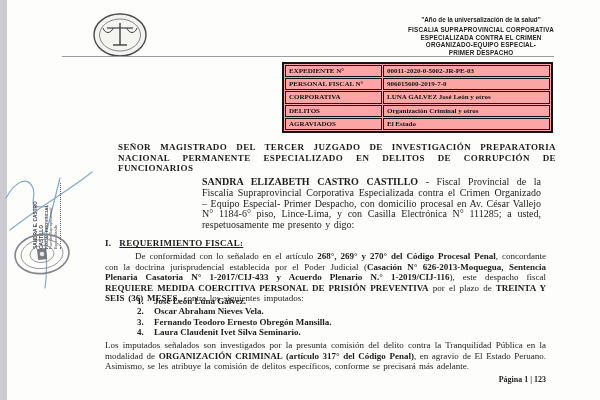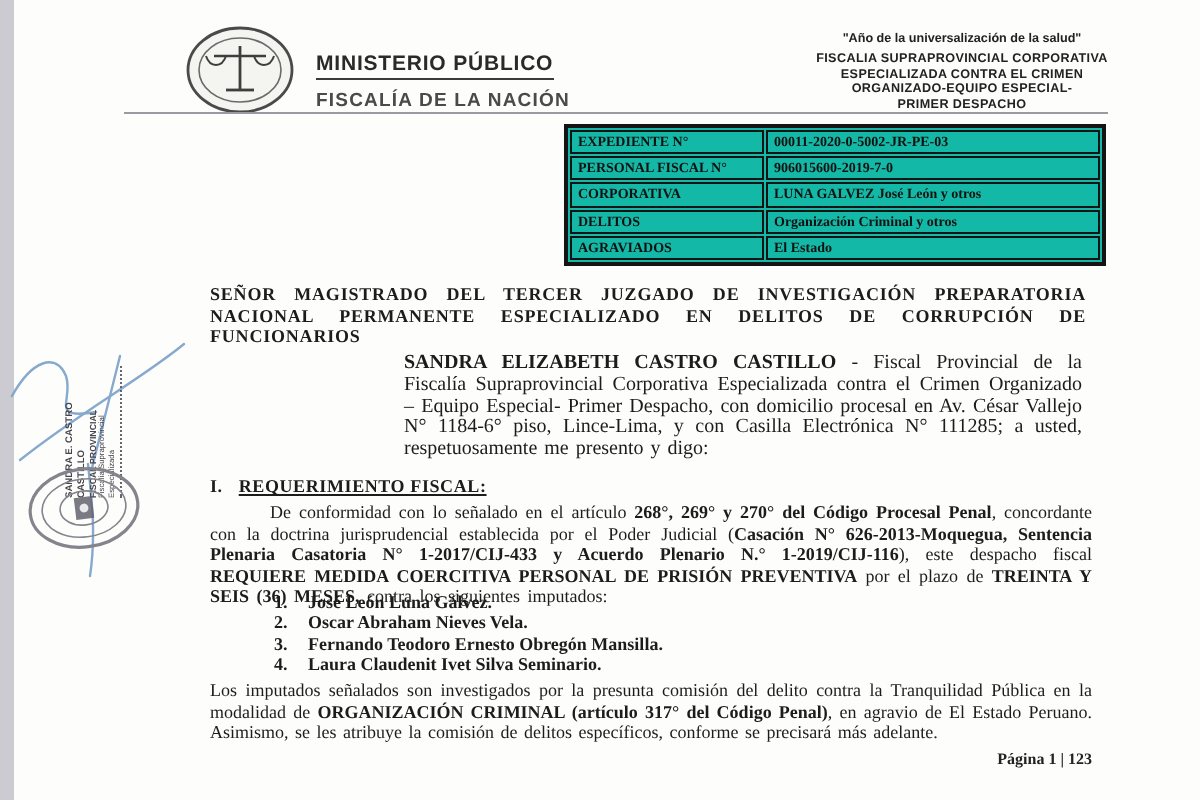--- a/index.html
+++ b/index.html
@@ -12,27 +12,27 @@
   .logo { position:absolute; left:93px; top:13px; width:54px; height:44px; }
   .ministry { position:absolute; left:158px; top:22px; font-family:"Liberation Sans", sans-serif; }
   .ministry .l1 { display:inline-block; font-size:10.5px; font-weight:bold; letter-spacing:.4px; color:#2a2a2a; border-bottom:1.5px solid #3a3a3a; padding-bottom:1px; }
   .ministry .l2 { display:inline-block; font-size:9.5px; font-weight:bold; letter-spacing:.6px; color:#4a4a4a; border-bottom:1px solid #4a4a4a; margin-top:1px; }
   .office-block { position:absolute; left:375px; top:16px; width:212px; text-align:center; font-family:"Liberation Sans", sans-serif; color:#222; }
   .office-block .motto { font-size:6.3px; font-weight:bold; margin-bottom:3px; }
   .office-block .office-line { font-size:6.3px; font-weight:bold; line-height:7.6px; letter-spacing:.2px; }
   .header-rule { position:absolute; left:62px; top:56px; width:492px; height:1px; background:#9a9aa0; }
 
   
-  #case-table { position:absolute; left:282px; top:62px; width:271px; border-collapse:separate; border-spacing:1.5px; border:2px solid #141414; background:#14b8a6; }
+  #case-table { position:absolute; left:282px; top:62px; width:271px; border-collapse:separate; border-spacing:1.5px; border:2px solid #141414; background:#fca5a5; }
   #case-table td { border:1px solid #141414; font-size:7px; font-weight:bold; line-height:8.2px; padding:1px 3px; vertical-align:top; color:#111; }
   #case-table td.lbl { width:97px; }
   #case-table .indent2 { padding-left:22px; }
 
   
-  .addressee { position:absolute; left:105px; top:142px; width:438px; font-size:9px; font-weight:bold; line-height:10.5px; text-align:justify; word-spacing:5px; letter-spacing:.4px; }
+  .addressee { position:absolute; left:118px; top:142px; width:438px; font-size:9px; font-weight:bold; line-height:10.5px; text-align:justify; word-spacing:5px; letter-spacing:.4px; }
   .intro { position:absolute; left:202px; top:177px; width:339px; font-size:10px; line-height:10.8px; text-align:justify; word-spacing:1px;font-family:Liberation Serif, serif; }
   .section-heading { position:absolute; left:105px; top:238px; font-size:9px; font-weight:bold; letter-spacing:.3px; }
   .section-heading .num { margin-right:8px; }
   .section-heading .ttl { text-decoration:underline; }
   .para1 { position:absolute; left:105px; top:251px; width:441px; font-size:9px; line-height:10.6px; text-align:justify; text-indent:30px; word-spacing:1.5px; }
   .imputados { position:absolute; left:146px; top:297px; width:380px; font-size:9px; font-weight:bold; line-height:9.8px; }
   .imputados li { margin-bottom:.6px; padding-left:8px; }
   .imputados li::marker { font-weight:bold; }
   .para2 { position:absolute; left:105px; top:340px; width:441px; font-size:9px; line-height:10.6px; text-align:justify; word-spacing:1px; }
   .b { font-weight:bold; }
@@ -55,24 +55,20 @@
   <svg class="logo" viewBox="0 0 54 44">
     <ellipse cx="27" cy="22" rx="26" ry="21" fill="#f4f4f1" stroke="#4a4a4a" stroke-width="1.4"></ellipse>
     <ellipse cx="27" cy="22" rx="20.5" ry="16" fill="none" stroke="#6a6a6a" stroke-width="0.8"></ellipse>
     <line x1="27" y1="10" x2="27" y2="32" stroke="#3e3e3e" stroke-width="1.4"></line>
     <line x1="14" y1="15" x2="40" y2="15" stroke="#3e3e3e" stroke-width="1.2"></line>
     <path d="M10,15 C12,21 18,21 20,15" fill="none" stroke="#3e3e3e" stroke-width="1"></path>
     <path d="M34,15 C36,21 42,21 44,15" fill="none" stroke="#3e3e3e" stroke-width="1"></path>
     <line x1="20" y1="32" x2="34" y2="32" stroke="#3e3e3e" stroke-width="1.4"></line>
   </svg>
 
-  <div class="ministry">
-    <span class="l1">MINISTERIO PÚBLICO</span><br>
-    <span class="l2">FISCALÍA DE LA NACIÓN</span>
-  </div>
 
   <div class="office-block">
     <div class="motto">"Año de la universalización de la salud"</div>
     <div class="office-line">FISCALIA SUPRAPROVINCIAL CORPORATIVA</div>
     <div class="office-line">ESPECIALIZADA CONTRA EL CRIMEN</div>
     <div class="office-line">ORGANIZADO-EQUIPO ESPECIAL-</div>
     <div class="office-line">PRIMER DESPACHO</div>
   </div>
 
   <div class="header-rule"></div>

